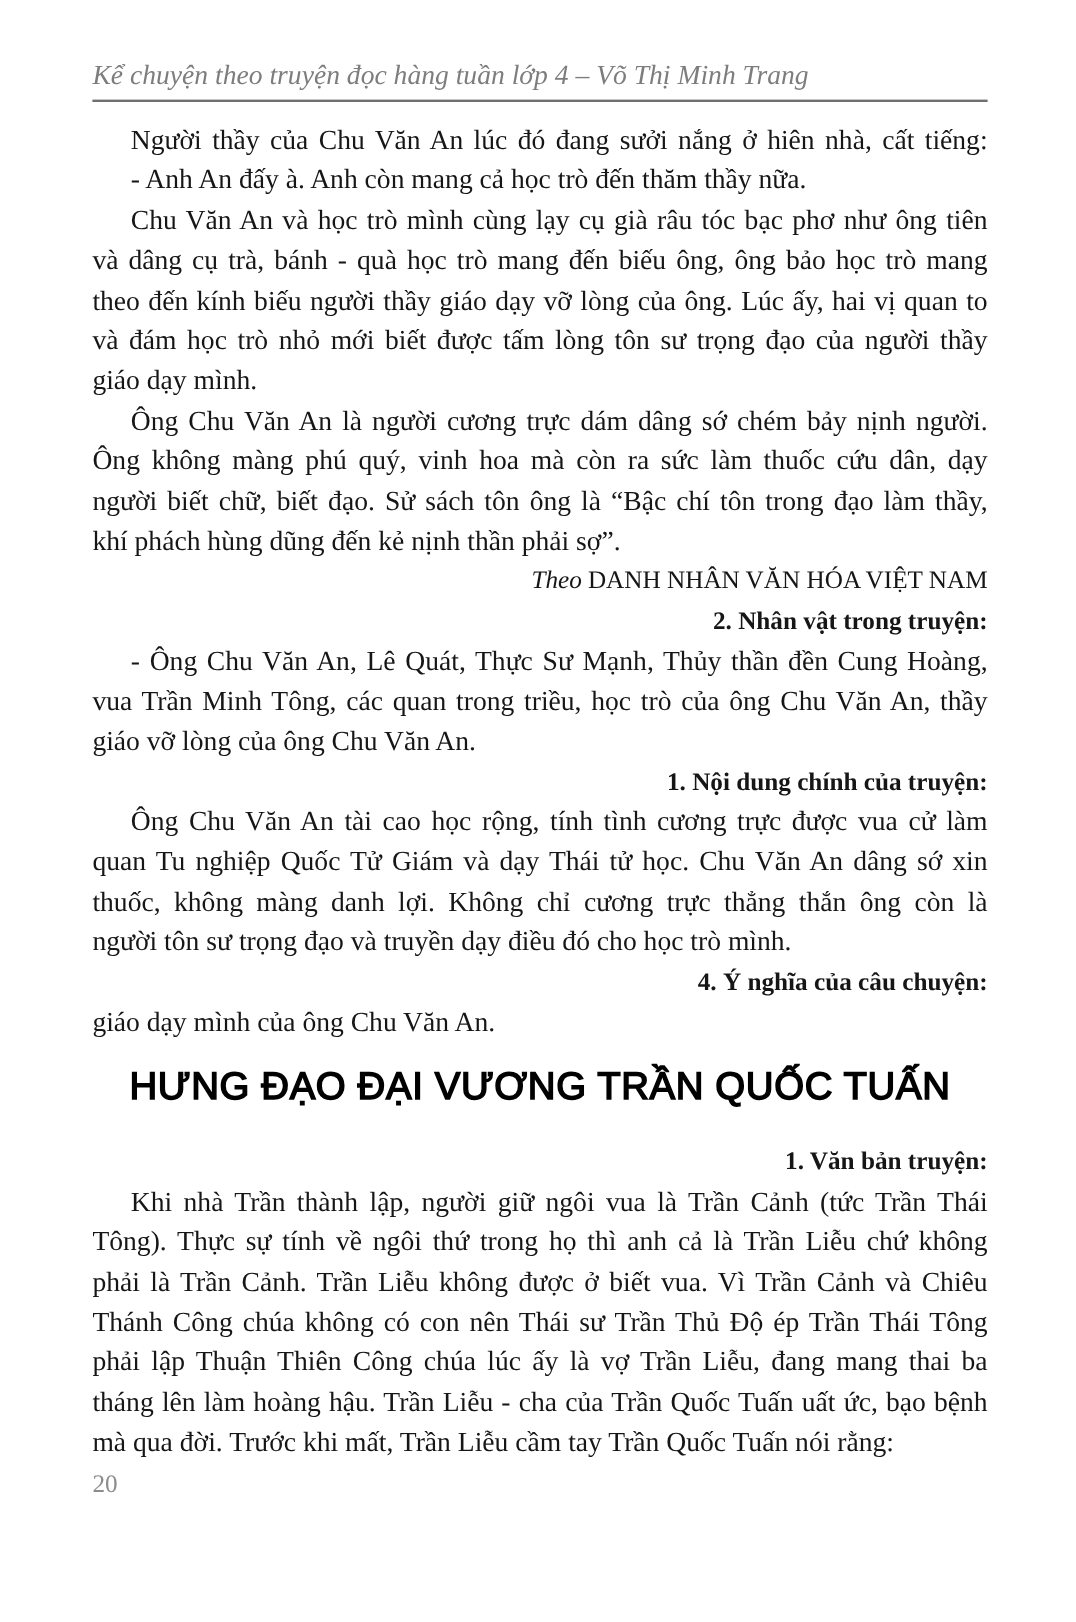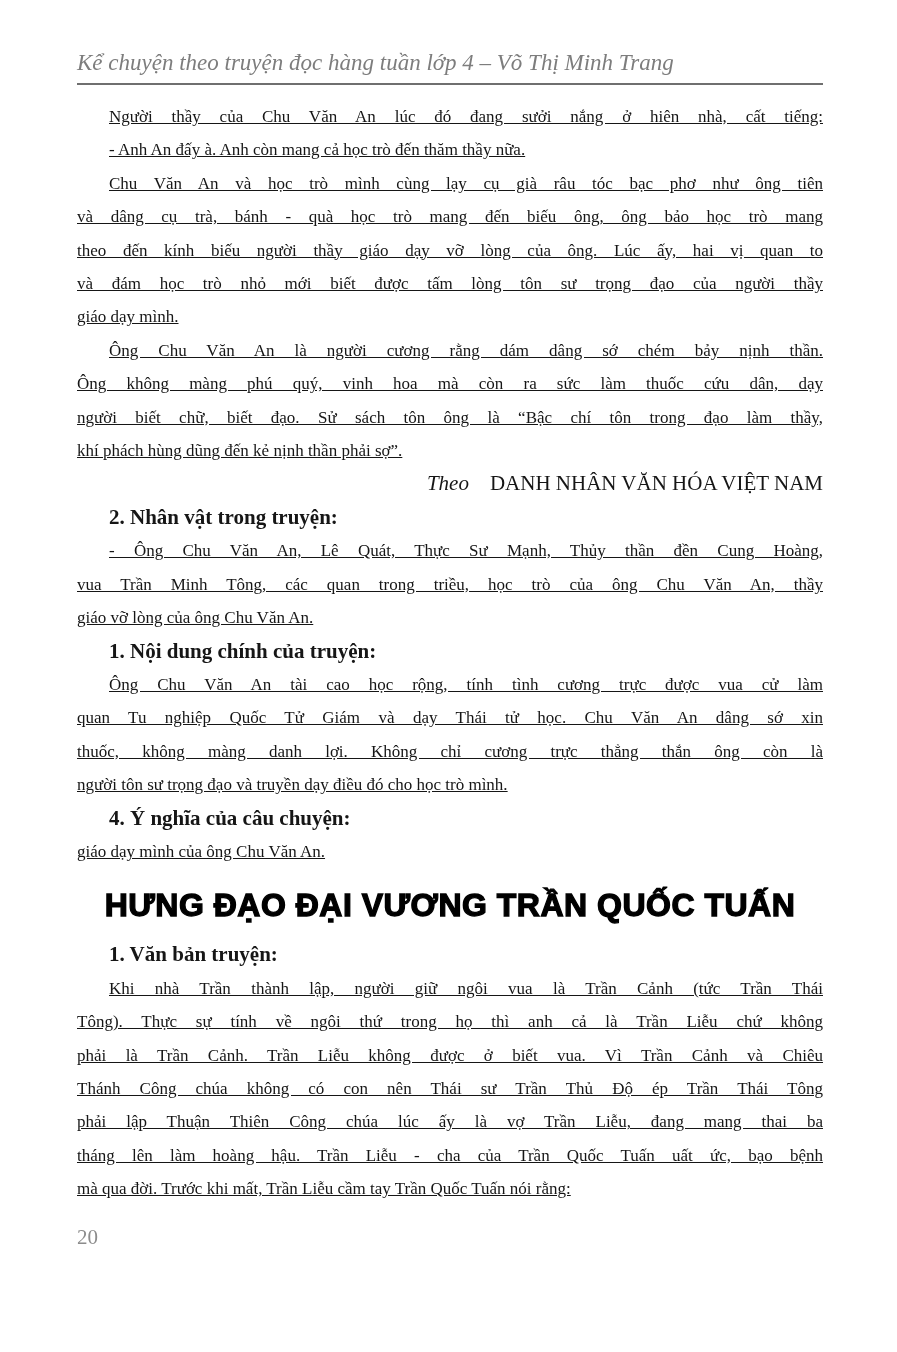--- a/index.html
+++ b/index.html
@@ -17,59 +17,58 @@
   .run-head {
     font-style: italic;
     font-size: 23px;
     line-height: 28px;
     color: #7d7d7d;
     padding-bottom: 6px;
     border-bottom: 2px solid #6f6f6f;
   }
   main { display: block; margin-top: 15px; }
   .ln {
-    font-size: 17px;
+    font-size: 23px;
     line-height: 33.4px;
     text-align: justify;
     text-align-last: justify;
     text-justify: inter-word;
     white-space: normal;
-    text-decoration: underline;
   }
   .ln.first { text-indent: 32px; }
   .ln.end { text-align-last: left; }
   .hd {
     font-size: 21px;
     line-height: 33.4px;
     font-weight: bold;
     text-indent: 32px;
-    text-align: left;
+    text-align: right;
   }
   .attr {
     font-size: 21px;
     line-height: 33.4px;
     text-align: right;
   }
-  .attr .prefix { font-style: italic; margin-right: 21px; }
+  .attr .prefix { font-style: italic; margin-right: 5px; }
   .story-title {
     font-family: "Liberation Sans", sans-serif;
-    font-weight: 700;
+    font-weight: 400;
     font-size: 32px;
     line-height: 44px;
     text-align: center;
     letter-spacing: 0.5px;
     color: #000000;
     -webkit-text-stroke: 1.3px #000000;
-    margin: 15px 0 11px 0;
+    margin: 15px 0 24px 0;
   }
   .pagenum {
     font-size: 21px;
     line-height: 30px;
     color: #8c8c8c;
-    margin-top: 16px;
+    margin-top: 2px;
     text-align: left;
   }
 </style>
 </head>
 <body>
 
 <div class="page">
 
   <header>
     <div class="run-head">Kể chuyện theo truyện đọc hàng tuần lớp 4 – Võ Thị Minh Trang</div>
@@ -79,21 +78,21 @@
 
     <div class="ln first">Người thầy của Chu Văn An lúc đó đang sưởi nắng ở hiên nhà, cất tiếng:</div>
     <div class="ln first end">- Anh An đấy à. Anh còn mang cả học trò đến thăm thầy nữa.</div>
 
     <div class="ln first">Chu Văn An và học trò mình cùng lạy cụ già râu tóc bạc phơ như ông tiên</div>
     <div class="ln">và dâng cụ trà, bánh - quà học trò mang đến biếu ông, ông bảo học trò mang</div>
     <div class="ln">theo đến kính biếu người thầy giáo dạy vỡ lòng của ông. Lúc ấy, hai vị quan to</div>
     <div class="ln">và đám học trò nhỏ mới biết được tấm lòng tôn sư trọng đạo của người thầy</div>
     <div class="ln end">giáo dạy mình.</div>
 
-    <div class="ln first">Ông Chu Văn An là người cương rằng dám dâng sớ chém bảy nịnh thần.</div>
+    <div class="ln first">Ông Chu Văn An là người cương trực dám dâng sớ chém bảy nịnh người.</div>
     <div class="ln">Ông không màng phú quý, vinh hoa mà còn ra sức làm thuốc cứu dân, dạy</div>
     <div class="ln">người biết chữ, biết đạo. Sử sách tôn ông là “Bậc chí tôn trong đạo làm thầy,</div>
     <div class="ln end">khí phách hùng dũng đến kẻ nịnh thần phải sợ”.</div>
 
     <div class="attr">
       <span class="prefix">Theo</span><span>DANH NHÂN VĂN HÓA VIỆT NAM</span>
     </div>
 
     <div class="hd">2. Nhân vật trong truyện:</div>
 

